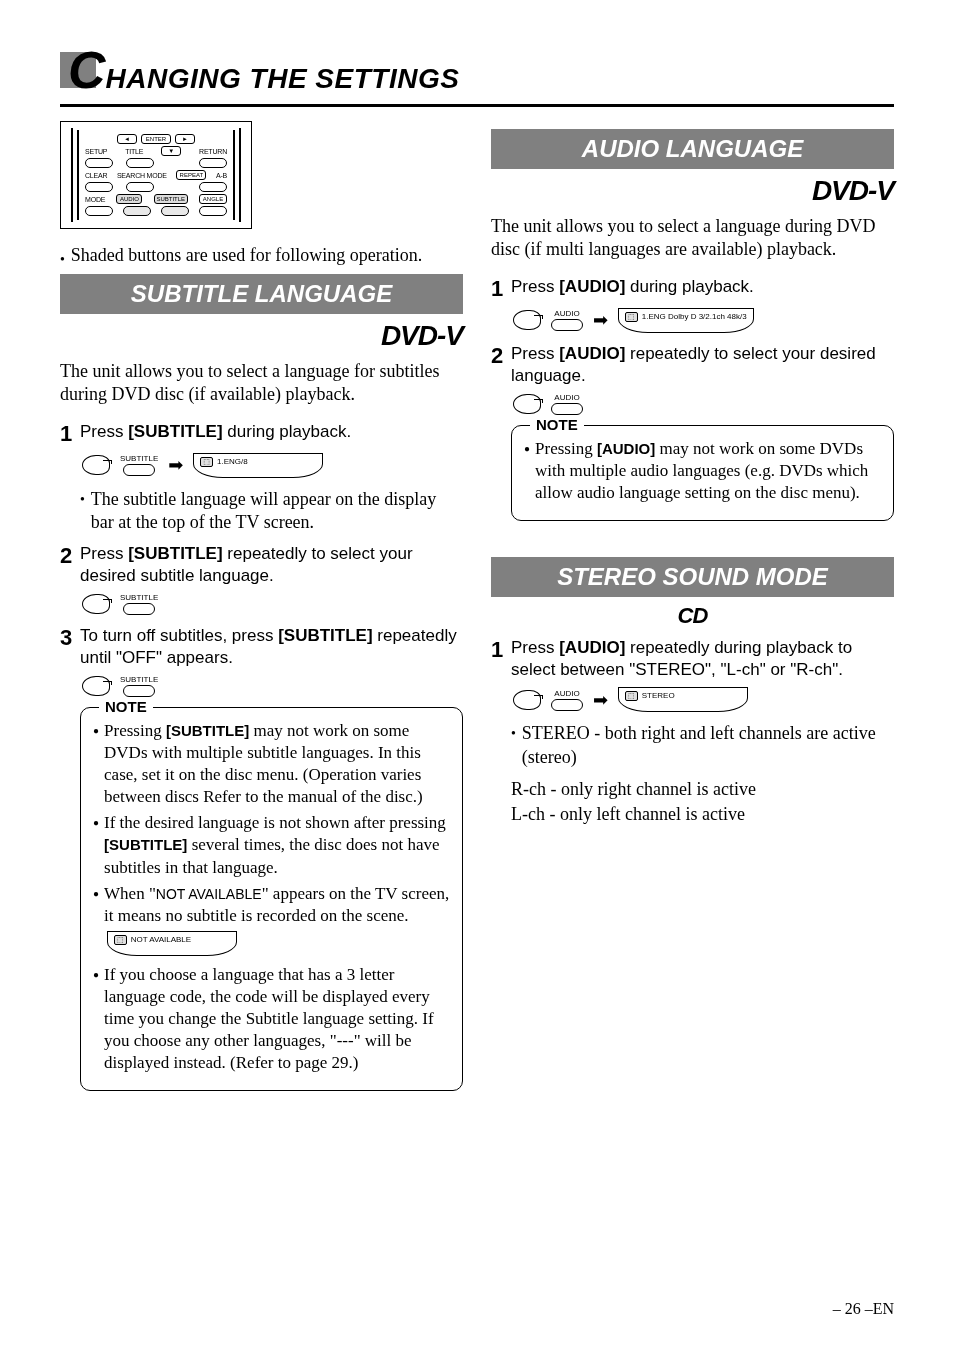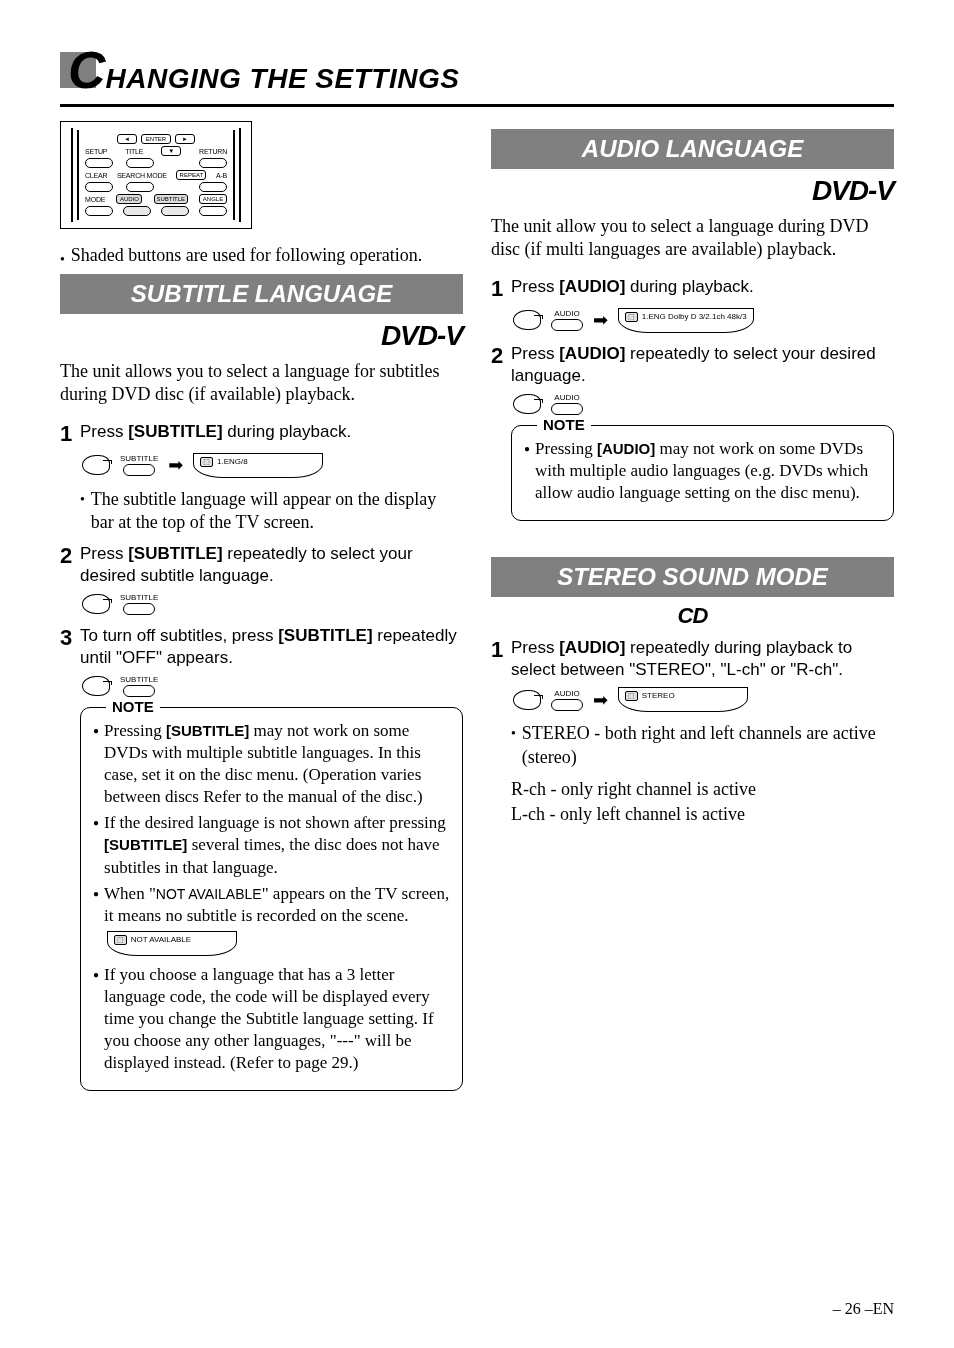--- a/index.html
+++ b/index.html
@@ -32,21 +32,21 @@
     .hand-icon { width: 28px; height: 20px; border: 1.5px solid #000; border-radius: 50% 40% 40% 50%; position: relative; }
     .hand-icon::after { content: ""; position: absolute; right: -3px; top: 4px; width: 8px; height: 3px; border-top: 1.5px solid #000; border-right: 1.5px solid #000; }
     .btn-label-group { display: flex; flex-direction: column; align-items: center; font-family: Arial, Helvetica, sans-serif; font-size: 8px; }
     .btn-outline { border: 1px solid #000; border-radius: 10px; width: 32px; height: 12px; margin-top: 1px; }
     .pillow-arrow { font-size: 18px; }
     .osd-box { border: 1px solid #000; font-family: Arial, Helvetica, sans-serif; font-size: 8px; padding: 3px 6px 10px 6px; border-radius: 0 0 30px 30px / 0 0 14px 14px; min-width: 130px; display: flex; align-items: flex-start; gap: 4px; }
     .osd-icon { border: 1px solid #000; border-radius: 2px; padding: 0 2px; font-size: 7px; background: #e0e0e0; }
     .sub-bullet { display: flex; font-size: 18px; line-height: 1.3; margin: 2px 0 8px 20px; }
     .sub-bullet::before { content: "●"; font-size: 8px; margin-right: 6px; margin-top: 6px; flex-shrink: 0; }
     .note-box { border: 1px solid #000; border-radius: 10px; padding: 12px 12px 12px 12px; margin: 10px 0 10px 20px; position: relative; }
-    .note-title { position: absolute; top: -10px; left: 25px; background: #fff; padding: 0 6px; font-family: Arial, Helvetica, sans-serif; font-weight: 800; font-size: 15px; }
+    .note-title { position: absolute; top: -10px; left: 18px; background: #fff; padding: 0 6px; font-family: Arial, Helvetica, sans-serif; font-weight: 800; font-size: 15px; }
     .note-item { display: flex; font-size: 17px; line-height: 1.3; margin-bottom: 4px; }
     .note-item-bullet { font-size: 10px; margin-right: 5px; margin-top: 4px; flex-shrink: 0; }
     .note-item-text { font-family: "Times New Roman", serif; }
     .note-item-text b { font-family: Arial, Helvetica, sans-serif; font-weight: 800; font-size: 15px; }
     .note-item-text .sans-text { font-family: Arial, Helvetica, sans-serif; font-size: 14px; }
     .bottom-row { position: absolute; bottom: 30px; left: 0; right: 0; display: flex; justify-content: flex-end; padding: 0 60px; font-size: 16px; }
     .stereo-desc { font-size: 18px; margin-left: 20px; line-height: 1.35; }
   </style>
 </head>
 <body>
@@ -185,21 +185,21 @@
       <div class="note-item">
           <span class="note-item-bullet">●</span>
           <div class="note-item-text">If you choose a language that has a 3 letter language code, the code will be displayed every time you change the Subtitle language setting. If you choose any other languages, "---" will be displayed instead. (Refer to page 29.)</div>
         </div>
     </div>
   </div>
 
   <div class="col">
     <div class="section-bar">AUDIO LANGUAGE</div>
     <div class="dvd-badge">DVD-V</div>
-    <div class="intro">The unit allow you to select a language during DVD disc (if multi languages are available) playback.</div>
+    <div class="intro">The unit allows you to select a language during DVD disc (if multi languages are available) playback.</div>
 
     <div class="step">
       <div class="step-num">1</div>
       <div class="step-body"><span>Press </span><b>[AUDIO]</b><span> during playback.</span></div>
     </div>
     <div class="remote-graphic">
       <div class="hand-icon"></div>
       <div class="btn-label-group">
           <span>AUDIO</span>
           <span class="btn-outline"></span>

